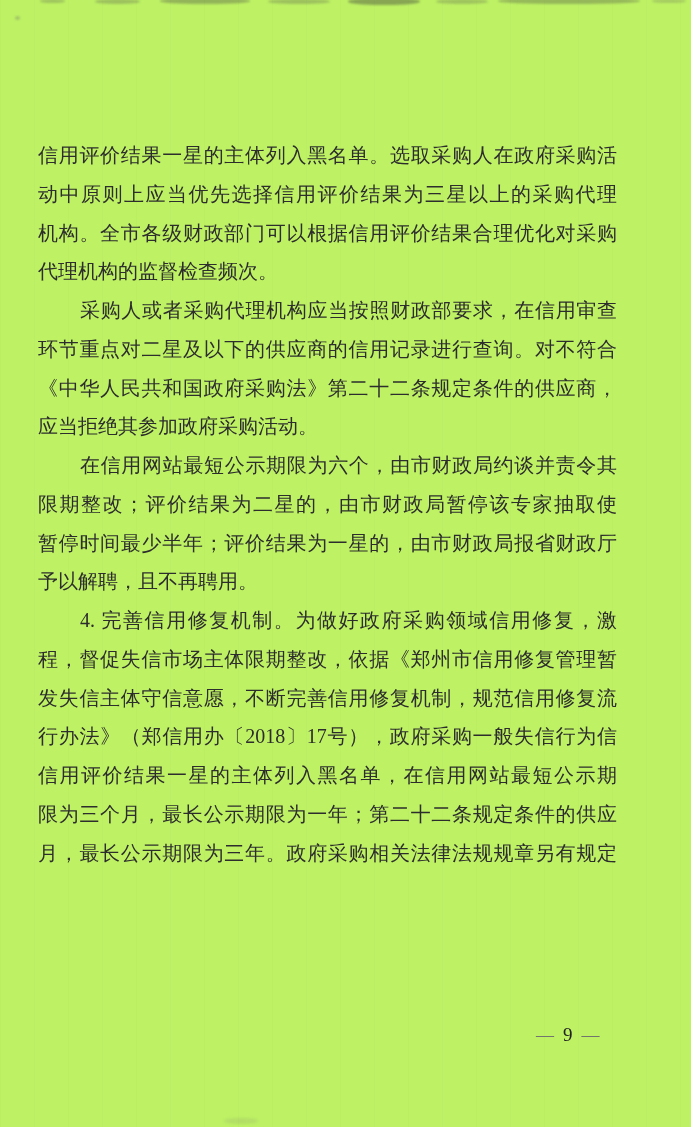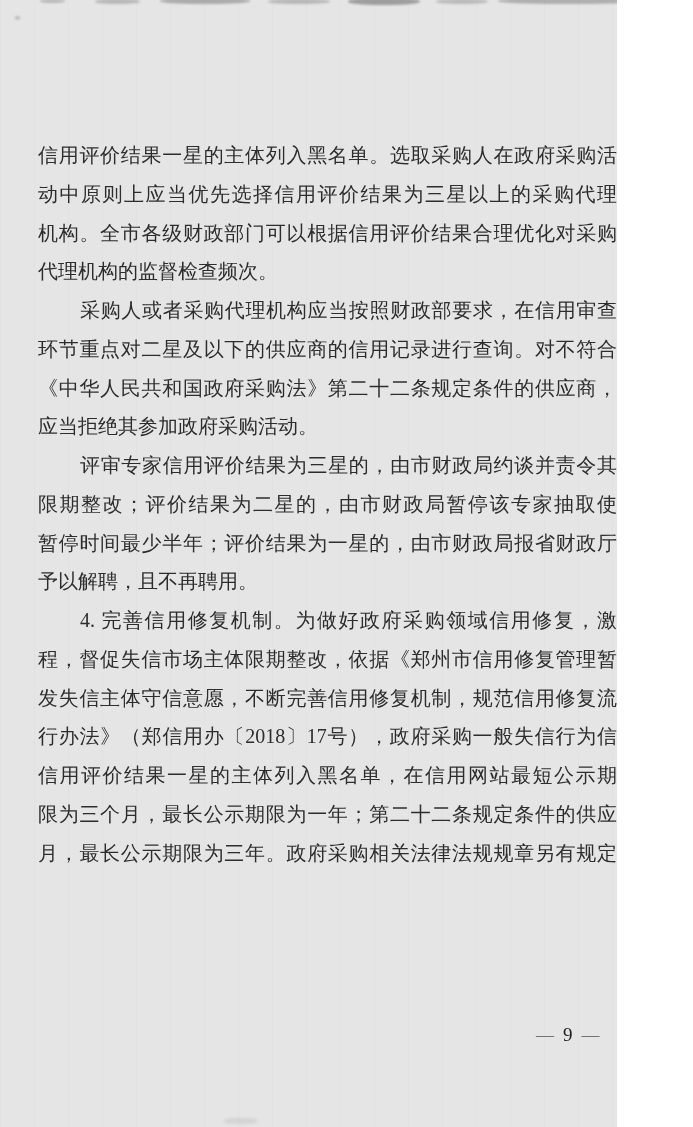--- a/index.html
+++ b/index.html
@@ -2,23 +2,23 @@
 <html><head>
 <meta charset="utf-8">
 <style>
   html, body {
     margin: 0;
     padding: 0;
     background: #ffffff;
   }
   .page {
     position: relative;
-    width: 617px;
+    width: 691px;
     height: 1127px;
-    background: #e5e5e5;
+    background: #bef264;
     overflow: hidden;
     font-family: "Liberation Serif", "DejaVu Serif", serif;
   }
   
   .scan-texture {
     position: absolute;
     inset: 0;
     background: repeating-linear-gradient(
       90deg,
       rgba(0,0,0,0.016) 0px, rgba(0,0,0,0.016) 1px,
@@ -111,21 +111,21 @@
 
   <div class="text-block">
     <div class="line j">信用评价结果一星的主体列入黑名单。选取采购人在政府采购活</div>
     <div class="line j">动中原则上应当优先选择信用评价结果为三星以上的采购代理</div>
     <div class="line j">机构。全市各级财政部门可以根据信用评价结果合理优化对采购</div>
     <div class="line end">代理机构的监督检查频次。</div>
     <div class="line j ind">采购人或者采购代理机构应当按照财政部要求，在信用审查</div>
     <div class="line j">环节重点对二星及以下的供应商的信用记录进行查询。对不符合</div>
     <div class="line j">《中华人民共和国政府采购法》第二十二条规定条件的供应商，</div>
     <div class="line end">应当拒绝其参加政府采购活动。</div>
-    <div class="line j ind">评审专家信用评价结果为三星的，由市财政局约谈并责令其</div>
+    <div class="line j ind">在信用网站最短公示期限为六个，由市财政局约谈并责令其</div>
     <div class="line j">限期整改；评价结果为二星的，由市财政局暂停该专家抽取使用，</div>
     <div class="line j">暂停时间最少半年；评价结果为一星的，由市财政局报省财政厅</div>
     <div class="line end">予以解聘，且不再聘用。</div>
     <div class="line j ind">4. 完善信用修复机制。为做好政府采购领域信用修复，激</div>
     <div class="line j">程，督促失信市场主体限期整改，依据《郑州市信用修复管理暂</div>
     <div class="line j">发失信主体守信意愿，不断完善信用修复机制，规范信用修复流</div>
     <div class="line j">行办法》（郑信用办〔2018〕17号），政府采购一般失信行为信息</div>
     <div class="line j">信用评价结果一星的主体列入黑名单，在信用网站最短公示期</div>
     <div class="line j">限为三个月，最长公示期限为一年；第二十二条规定条件的供应商</div>
     <div class="line j">月，最长公示期限为三年。政府采购相关法律法规规章另有规定</div>

